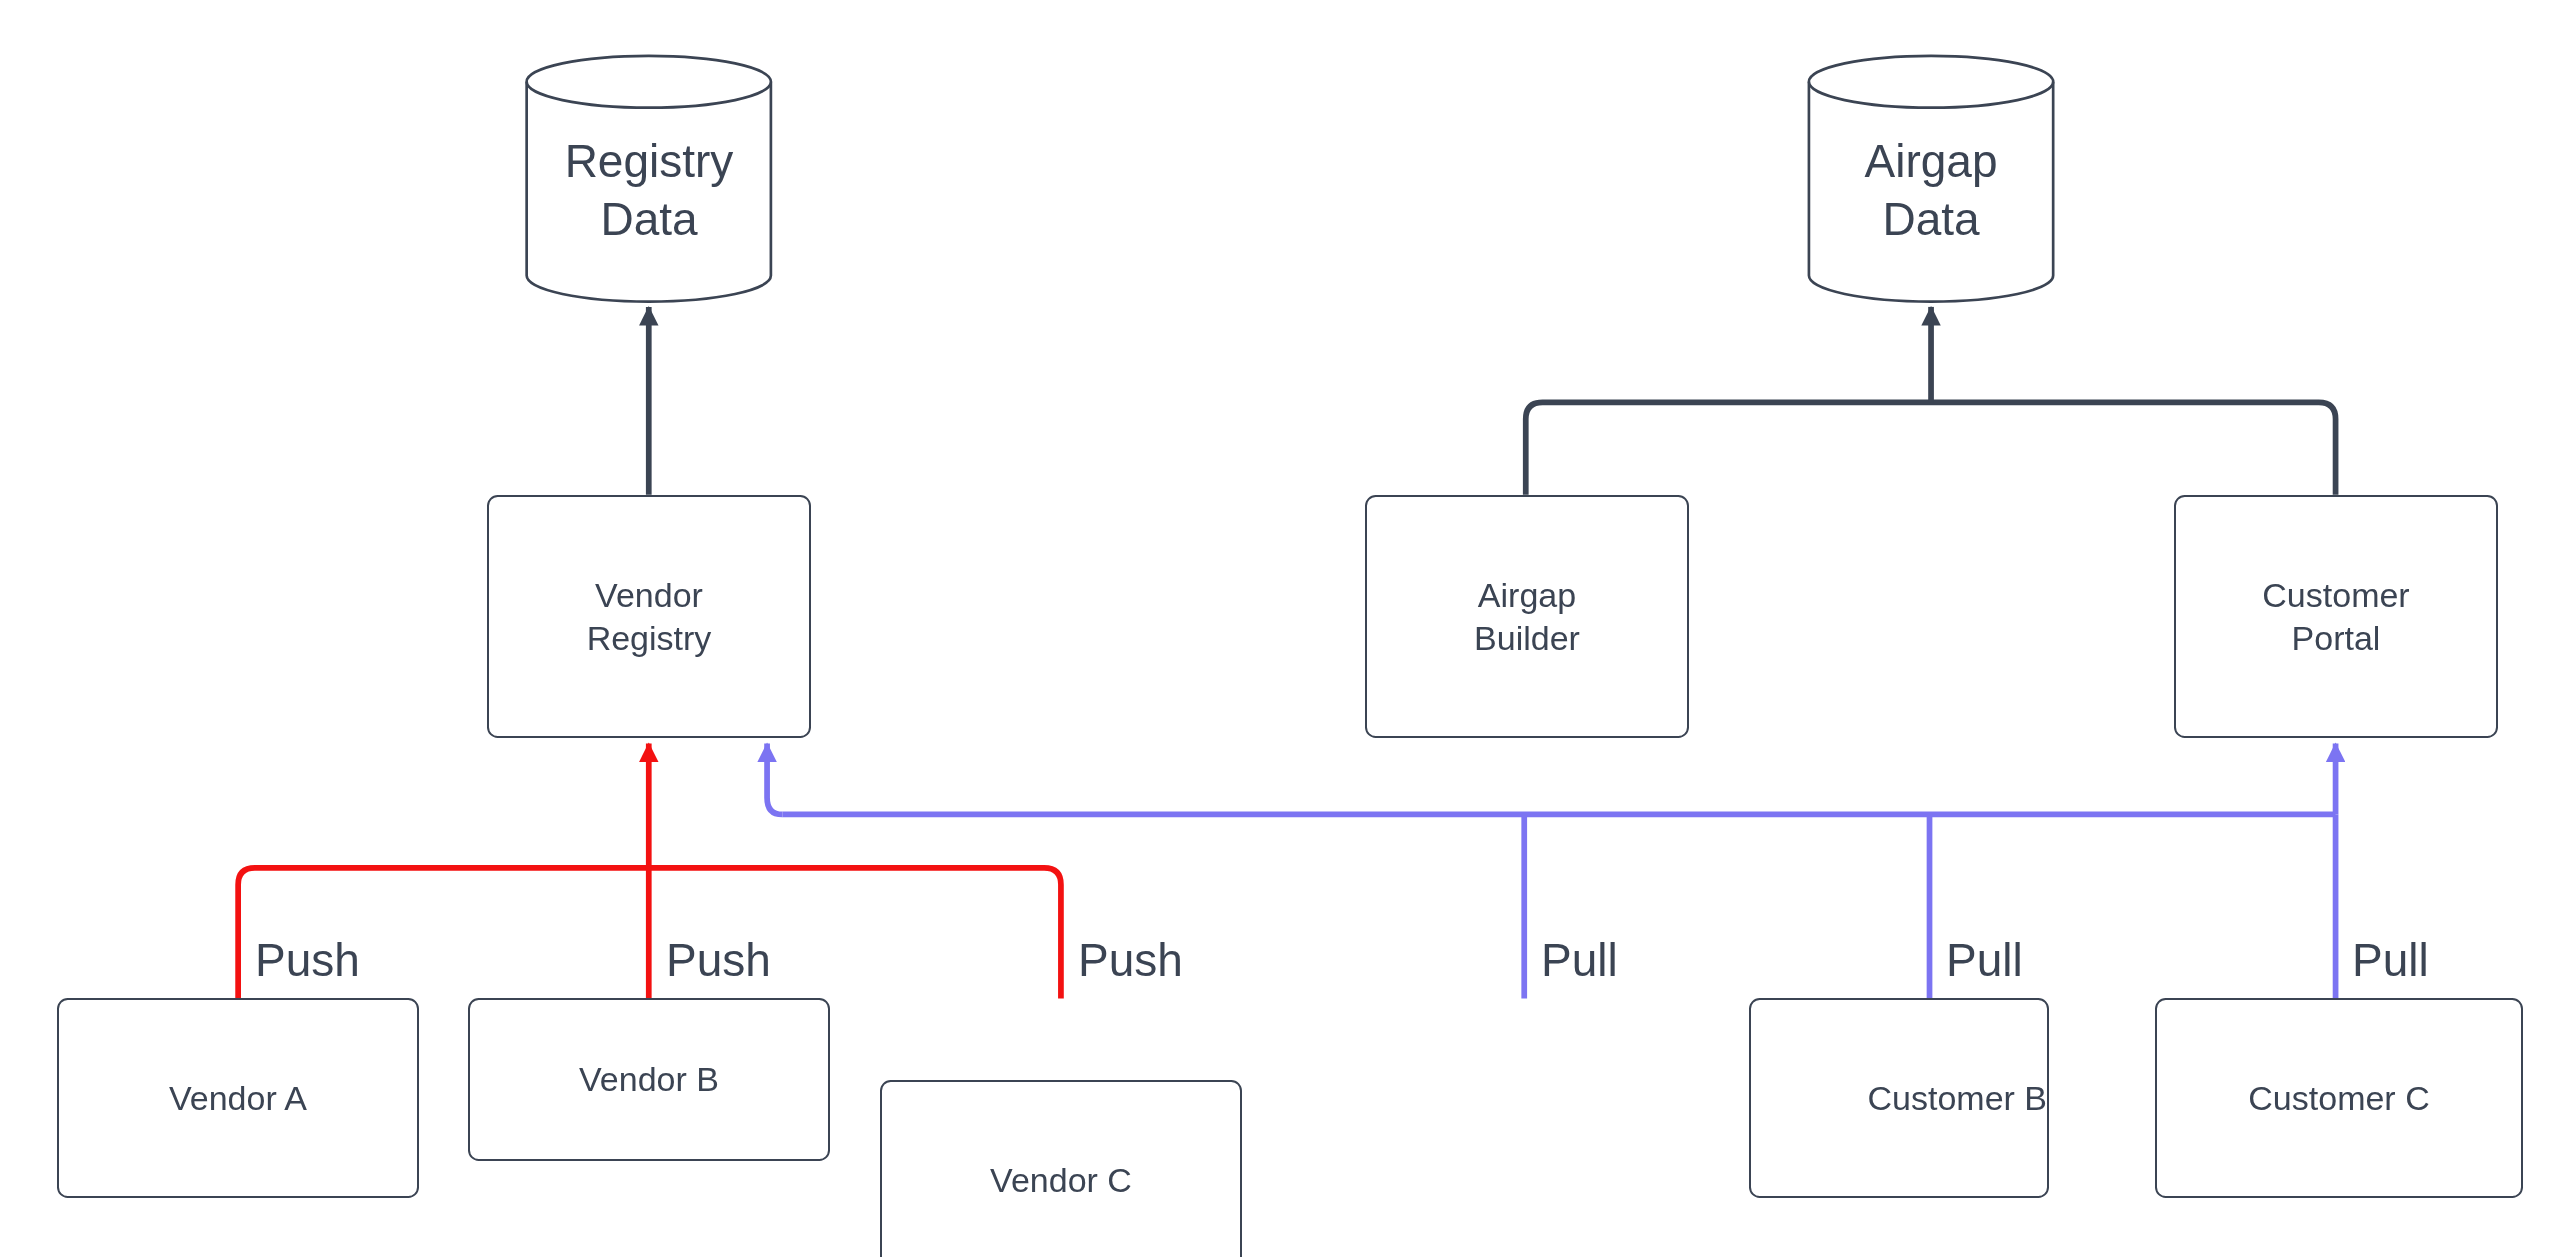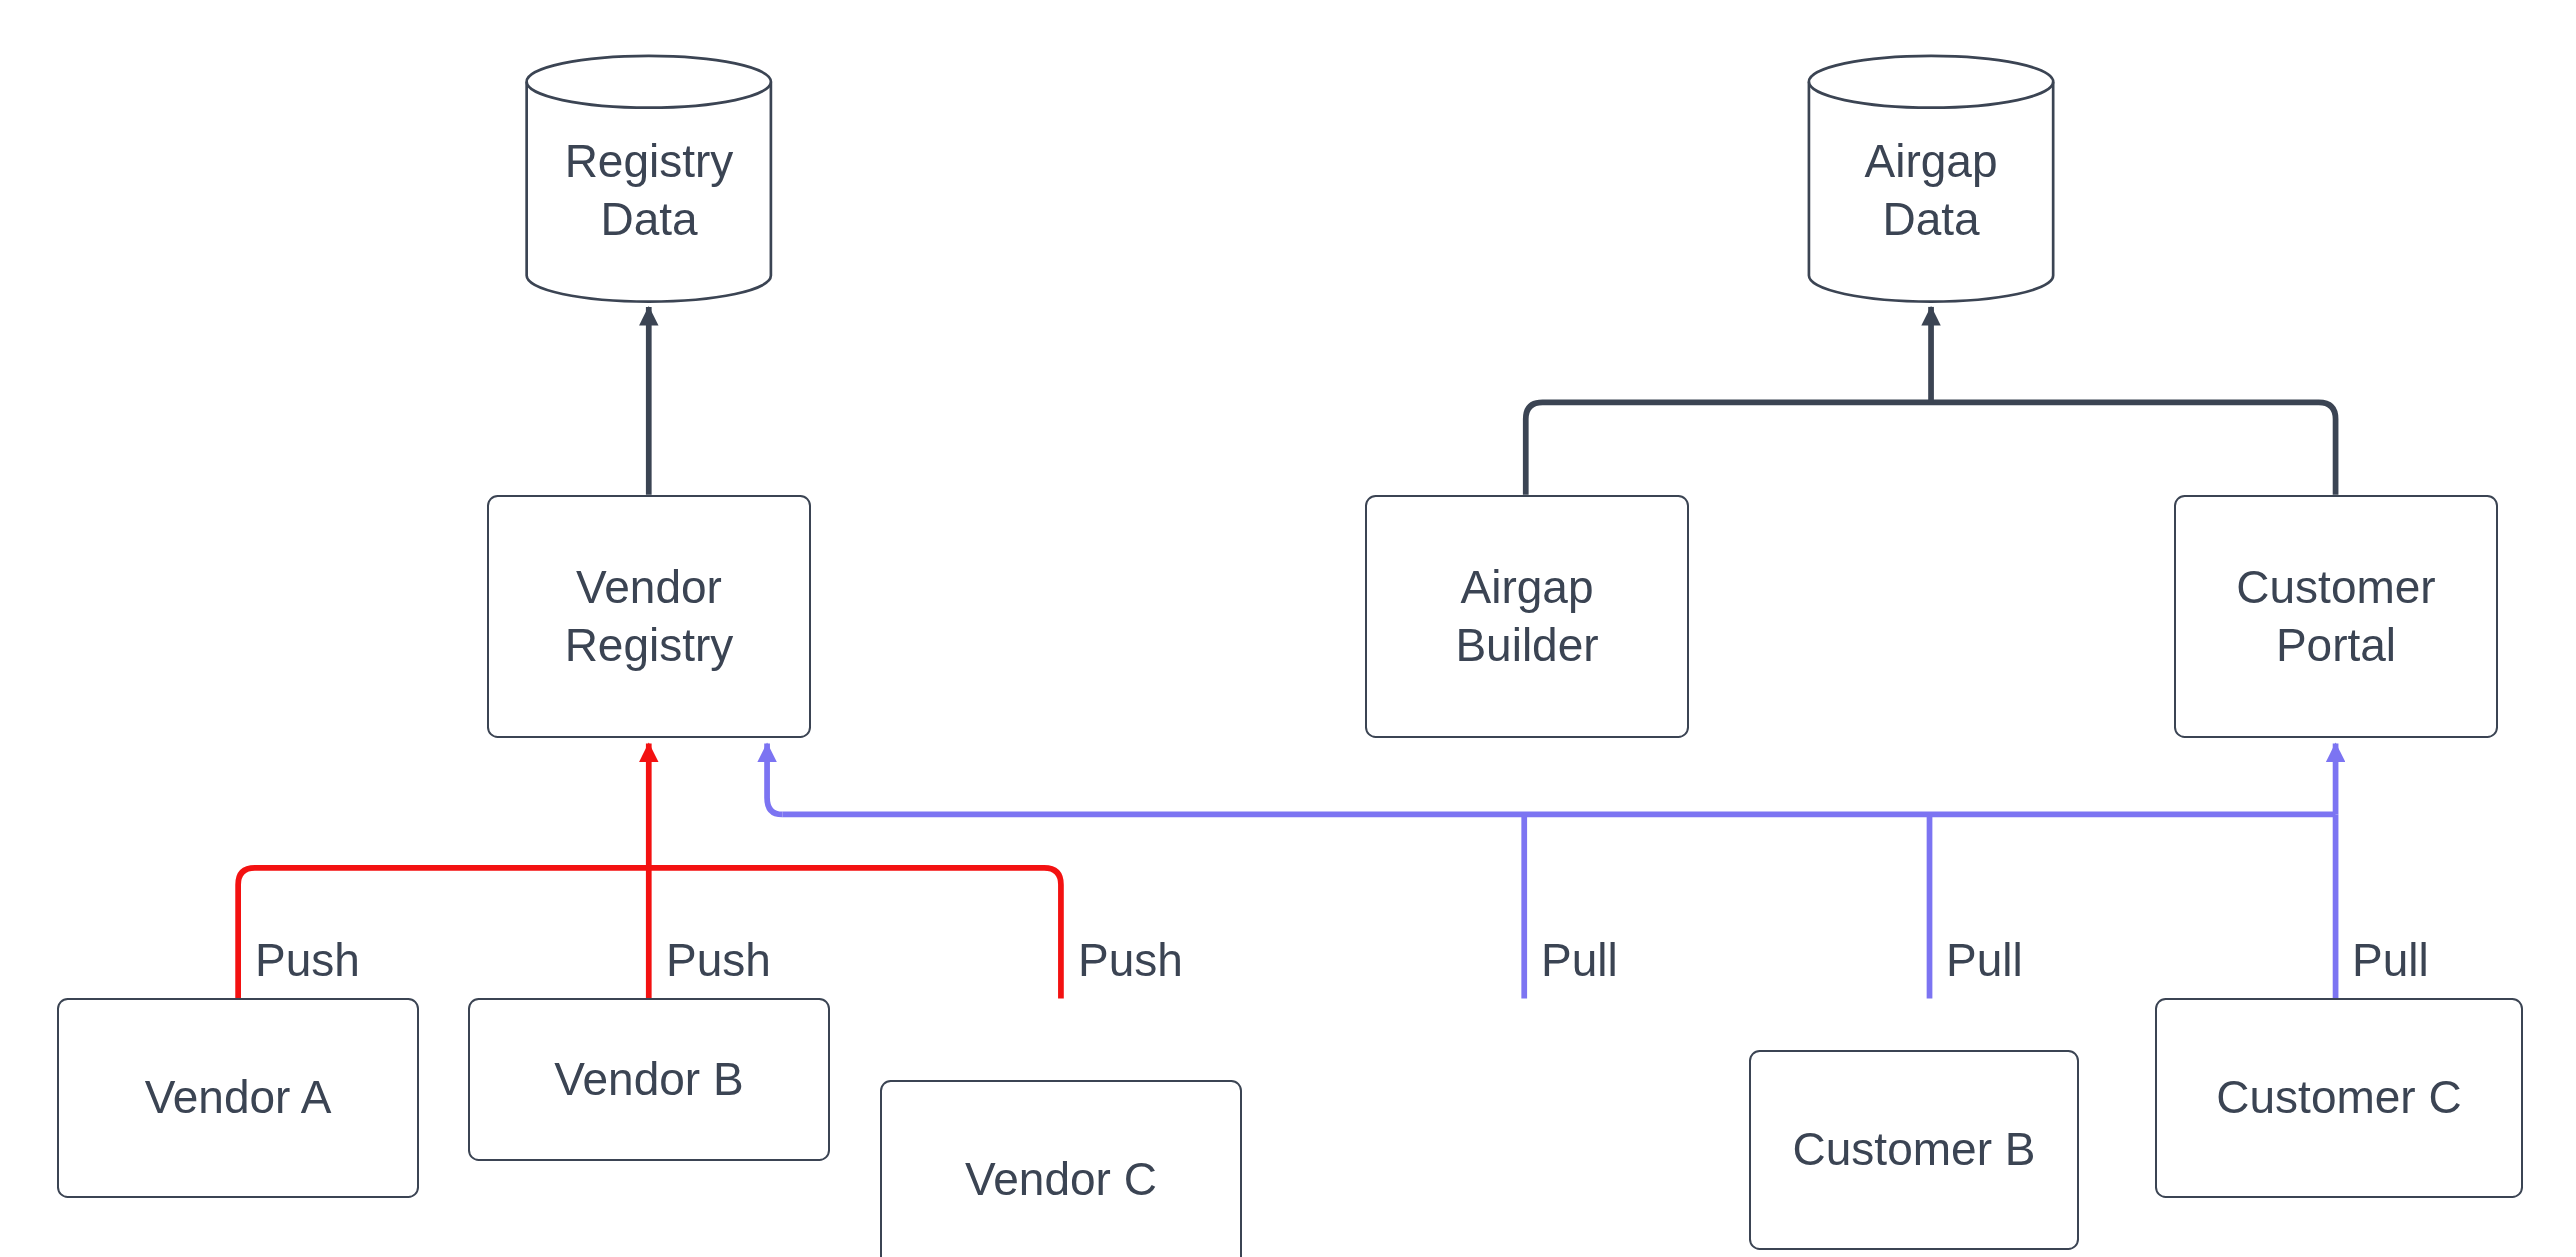--- a/index.html
+++ b/index.html
@@ -38,21 +38,21 @@
     box-sizing: border-box;
     background: var(--node_fill, #ffffff);
     border: 2.7px solid var(--node_border, #3b4453);
     border-radius: 10.7px;
     display: flex;
     flex-direction: column;
     align-items: center;
     justify-content: center;
     text-align: center;
     color: var(--text, #3b4453);
-    font-size: 46px;
+    font-size: 34px;
     line-height: 1.26;
   }
   .cyl-label {
     position: absolute;
     display: flex;
     flex-direction: column;
     align-items: center;
     justify-content: center;
     text-align: center;
     color: var(--text, #3b4453);
@@ -67,21 +67,21 @@
     white-space: nowrap;
   }
   
   #n-vendor-registry { left: 487px;  top: 495px;  width: 324px; height: 243px; }
   #n-airgap-builder  { left: 1365px; top: 495px;  width: 324px; height: 243px; }
   #n-customer-portal { left: 2174px; top: 495px;  width: 324px; height: 243px; }
   #n-vendor-a   { left: 57px;   top: 998px; width: 362px; height: 200px; }
   #n-vendor-b   { left: 468px;  top: 998px; width: 362px; height: 163px; }
   #n-vendor-c   { left: 880px; top: 1036px; width: 362px; height: 200px; margin-top: 44px; }
   #n-customer-a { left: 1343px; top: 998px; width: 362px; height: 200px; }
-  #n-customer-b { left: 1749px; top: 1050px; width: 330px; height: 200px; }
+  #n-customer-b { left: 1749px; top: 998px; width: 300px; height: 200px; align-items: flex-end; }
   #n-customer-c { left: 2155px; top: 998px; width: 368px; height: 200px; }
   #n-registry-data-label { left: 527px;  top: 95px; width: 244px; height: 191px; }
   #n-airgap-data-label   { left: 1809px; top: 95px; width: 244px; height: 191px; }
   
   #el-push-a { left: 255px;  top: 933px; }
   #el-push-b { left: 666px;  top: 933px; }
   #el-push-c { left: 1078px; top: 933px; }
   #el-pull-a { left: 1541px; top: 933px; }
   #el-pull-b { left: 1946px; top: 933px; }
   #el-pull-c { left: 2352px; top: 933px; }

